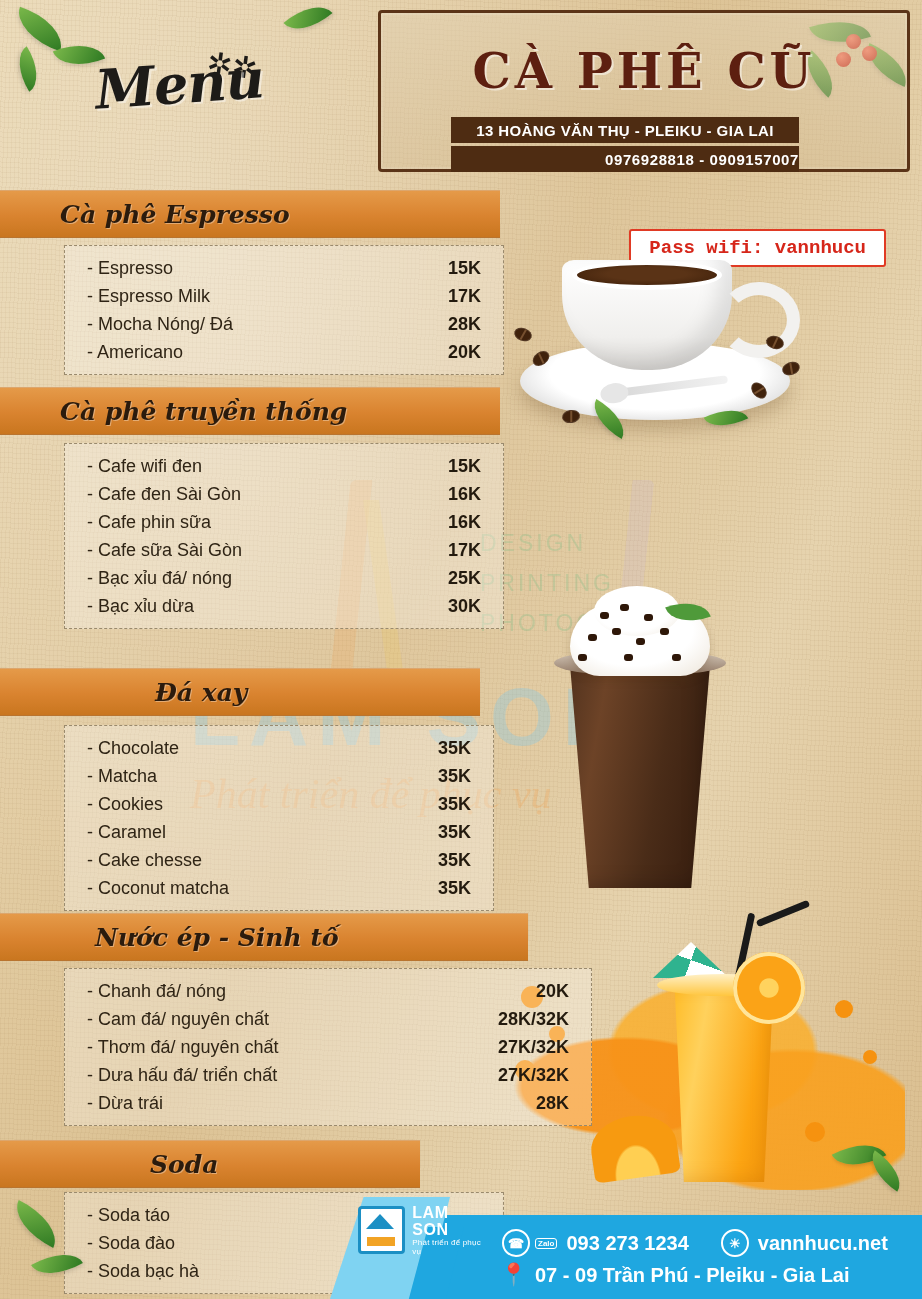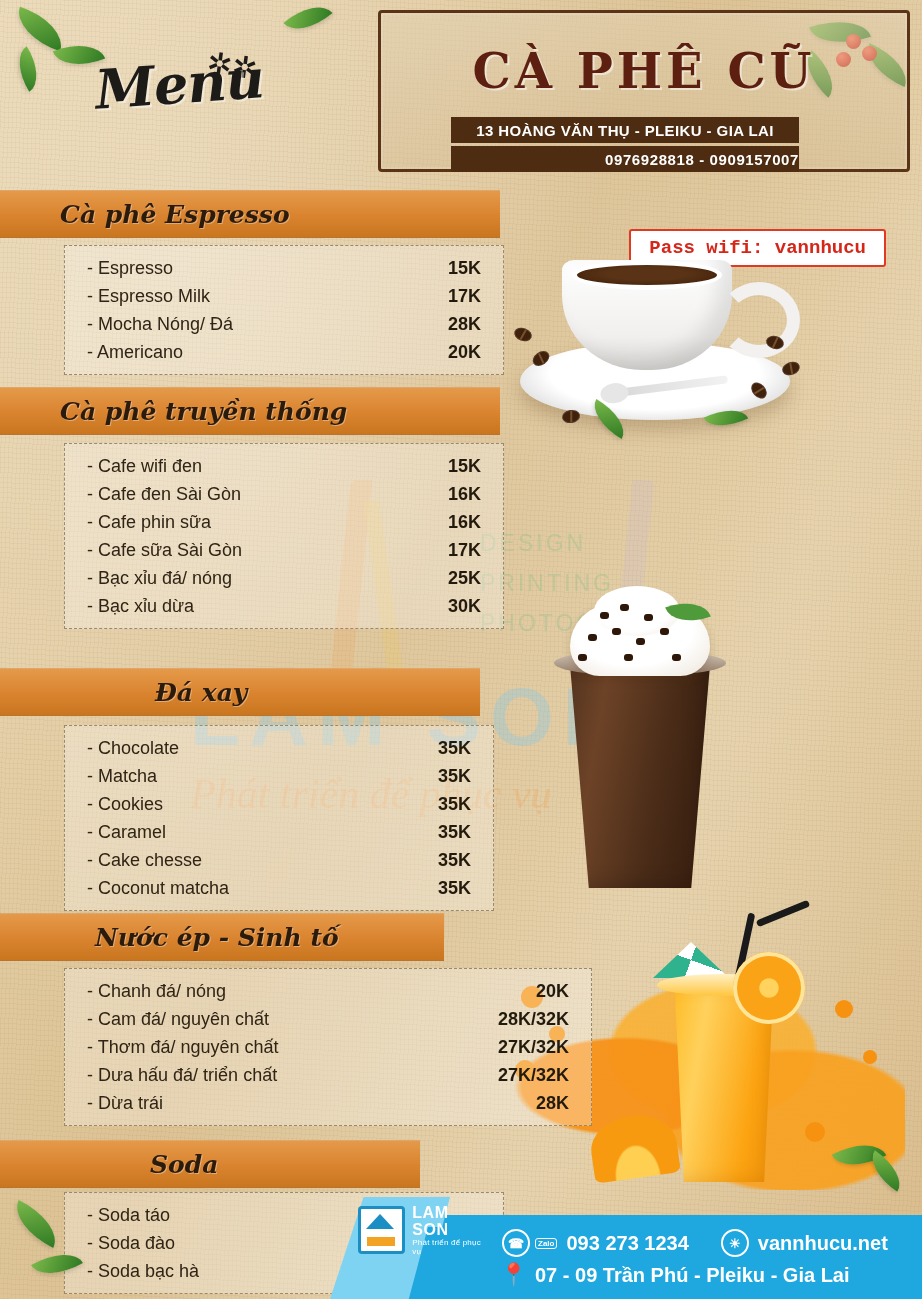--- a/index.html
+++ b/index.html
@@ -791,21 +791,21 @@
     <div class="item-row">
       <span class="item-name">- Cake chesse</span>
       <span class="item-price">35K</span>
     </div>
     <div class="item-row">
       <span class="item-name">- Coconut matcha</span>
       <span class="item-price">35K</span>
     </div>
   </div>
 
-  <div class="band" style="top:913px;width:444px;">
+  <div class="band" style="top:913px;width:528px;">
     <span class="band-title" style="margin-left:95px;">Nước ép - Sinh tố</span>
   </div>
   <div class="items" style="top:968px;width:528px;">
     <div class="item-row">
       <span class="item-name">- Chanh đá/ nóng</span>
       <span class="item-price">20K</span>
     </div>
     <div class="item-row">
       <span class="item-name">- Cam đá/ nguyên chất</span>
       <span class="item-price">28K/32K</span>

